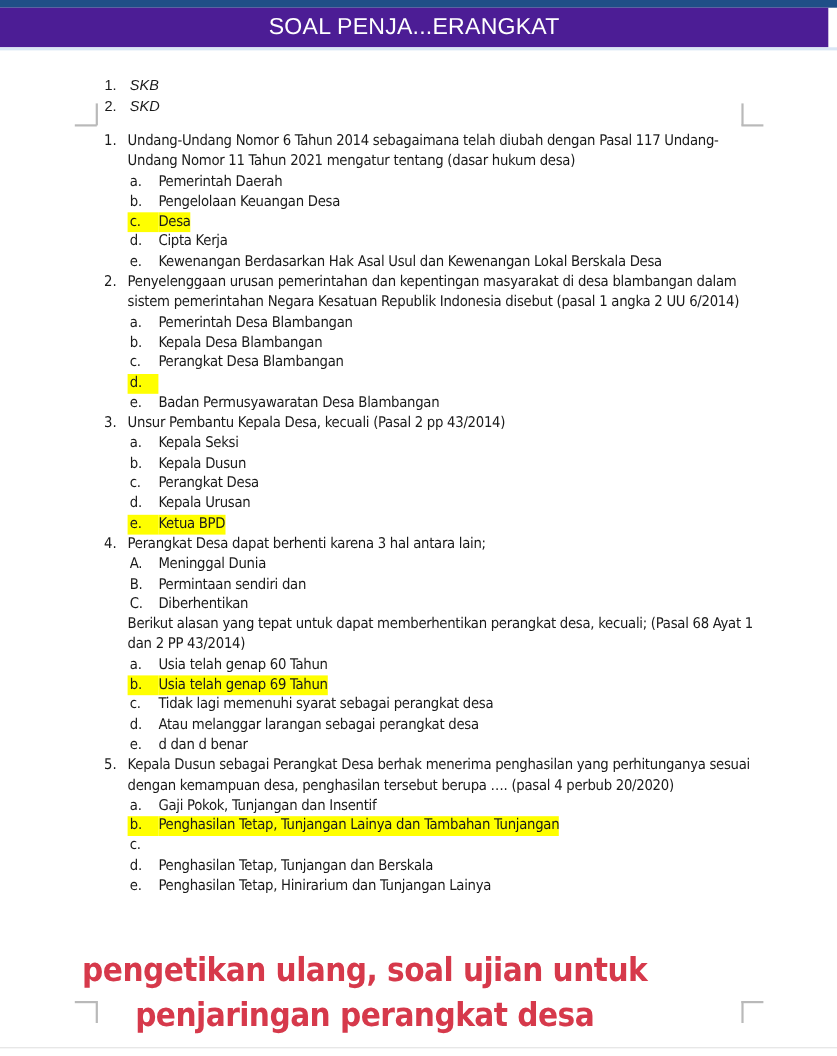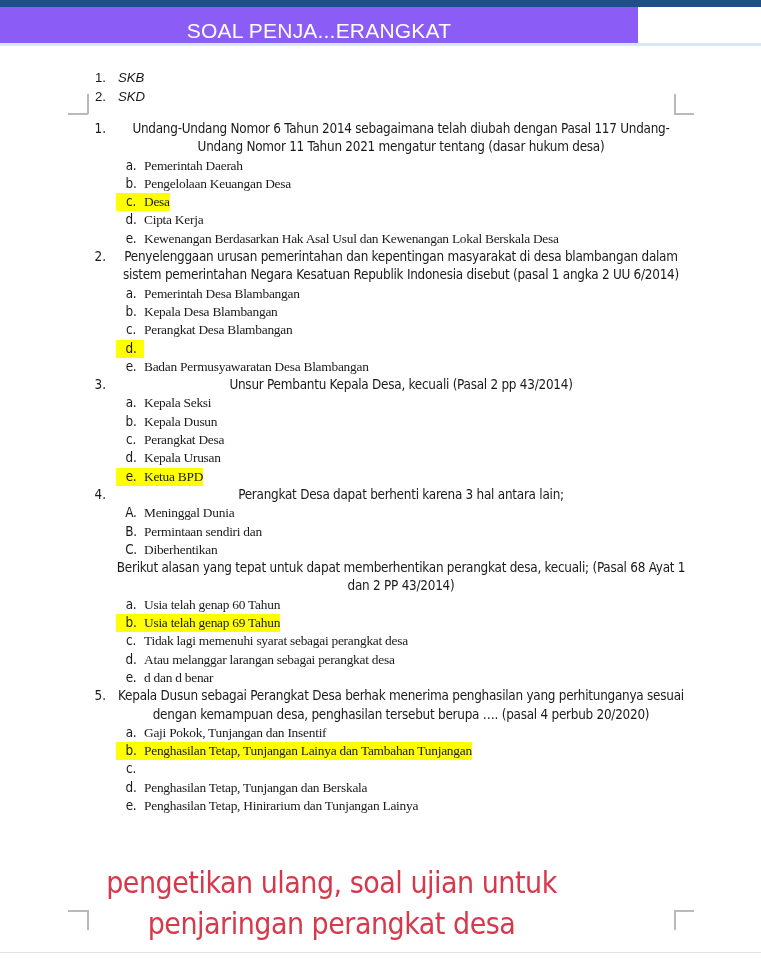--- a/index.html
+++ b/index.html
@@ -10,23 +10,23 @@
     overflow:hidden;
   }
   #app { position:relative; width:761px; height:960px; background:#fff; }
 
   
   .status-strip {
     position:absolute; top:0; left:0; width:761px; height:7px;
     background:#1f4f87;
   }
   .titlebar {
-    position:absolute; top:7px; left:0; width:638px; height:36px;
-    background:#8b5cf6;
-    display:flex; align-items:flex-end; justify-content:center;
+    position:absolute; top:7px; left:0; width:753px; height:36px;
+    background:#4c1d95;
+    display:flex; align-items:center; justify-content:center;
   }
   .titlebar-text {
     color:#ffffff;
     font-size:21px;
     letter-spacing:0.2px;
     white-space:nowrap;
     font-weight:400;
   }
   .titlebar-underline {
     position:absolute; top:43px; left:0; width:761px; height:3px;
@@ -80,48 +80,48 @@
 
   .questions { margin-top:14px; }
 
   .q { display:flex; margin-bottom:0px; }
   .q-num {
     flex:0 0 auto; width:30px; text-align:right; padding-right:10px;
     font-size:13.4px; line-height:18.3px;
     font-family:"DejaVu Sans", sans-serif;
     font-stretch:condensed;
   }
-  .q-body { flex:1 1 auto;text-align:center; }
+  .q-body { flex:1 1 auto; }
   .q-stem, .q-note {
     font-size:13.4px; line-height:18.3px;
     font-family:"DejaVu Sans", sans-serif;
     font-stretch:condensed;
     letter-spacing:-0.25px;
   }
   .opts { margin-top:0px; }
   .opt {
     display:flex;
     font-size:13.4px; line-height:18.3px;
     font-family:"DejaVu Sans", sans-serif;
     font-stretch:condensed;
     letter-spacing:-0.25px;
   }
   .opt .k { flex:0 0 auto; width:28px; padding-left:2px; }
-  .opt .v { flex:0 1 auto;font-family:Liberation Serif, serif; }
+  .opt .v { flex:0 1 auto; }
   .opt.hl .k, .opt.hl .v { background:#ffff00; }
   .opt .k, .opt .v { display:inline-block; }
 
   
   .footer-note {
     position:absolute; left:0; top:862px; width:663px;
     text-align:center;
     color:#d6394b;
     font-family:"DejaVu Sans", sans-serif;
     font-stretch:condensed;
-    font-weight:normal;
+    font-weight:bold;
     font-size:30px;
     line-height:41px;
     letter-spacing:-0.5px;
   }
   .footer-line { display:block; }
 </style>
 </head>
 <body>
 
 <div id="app">

